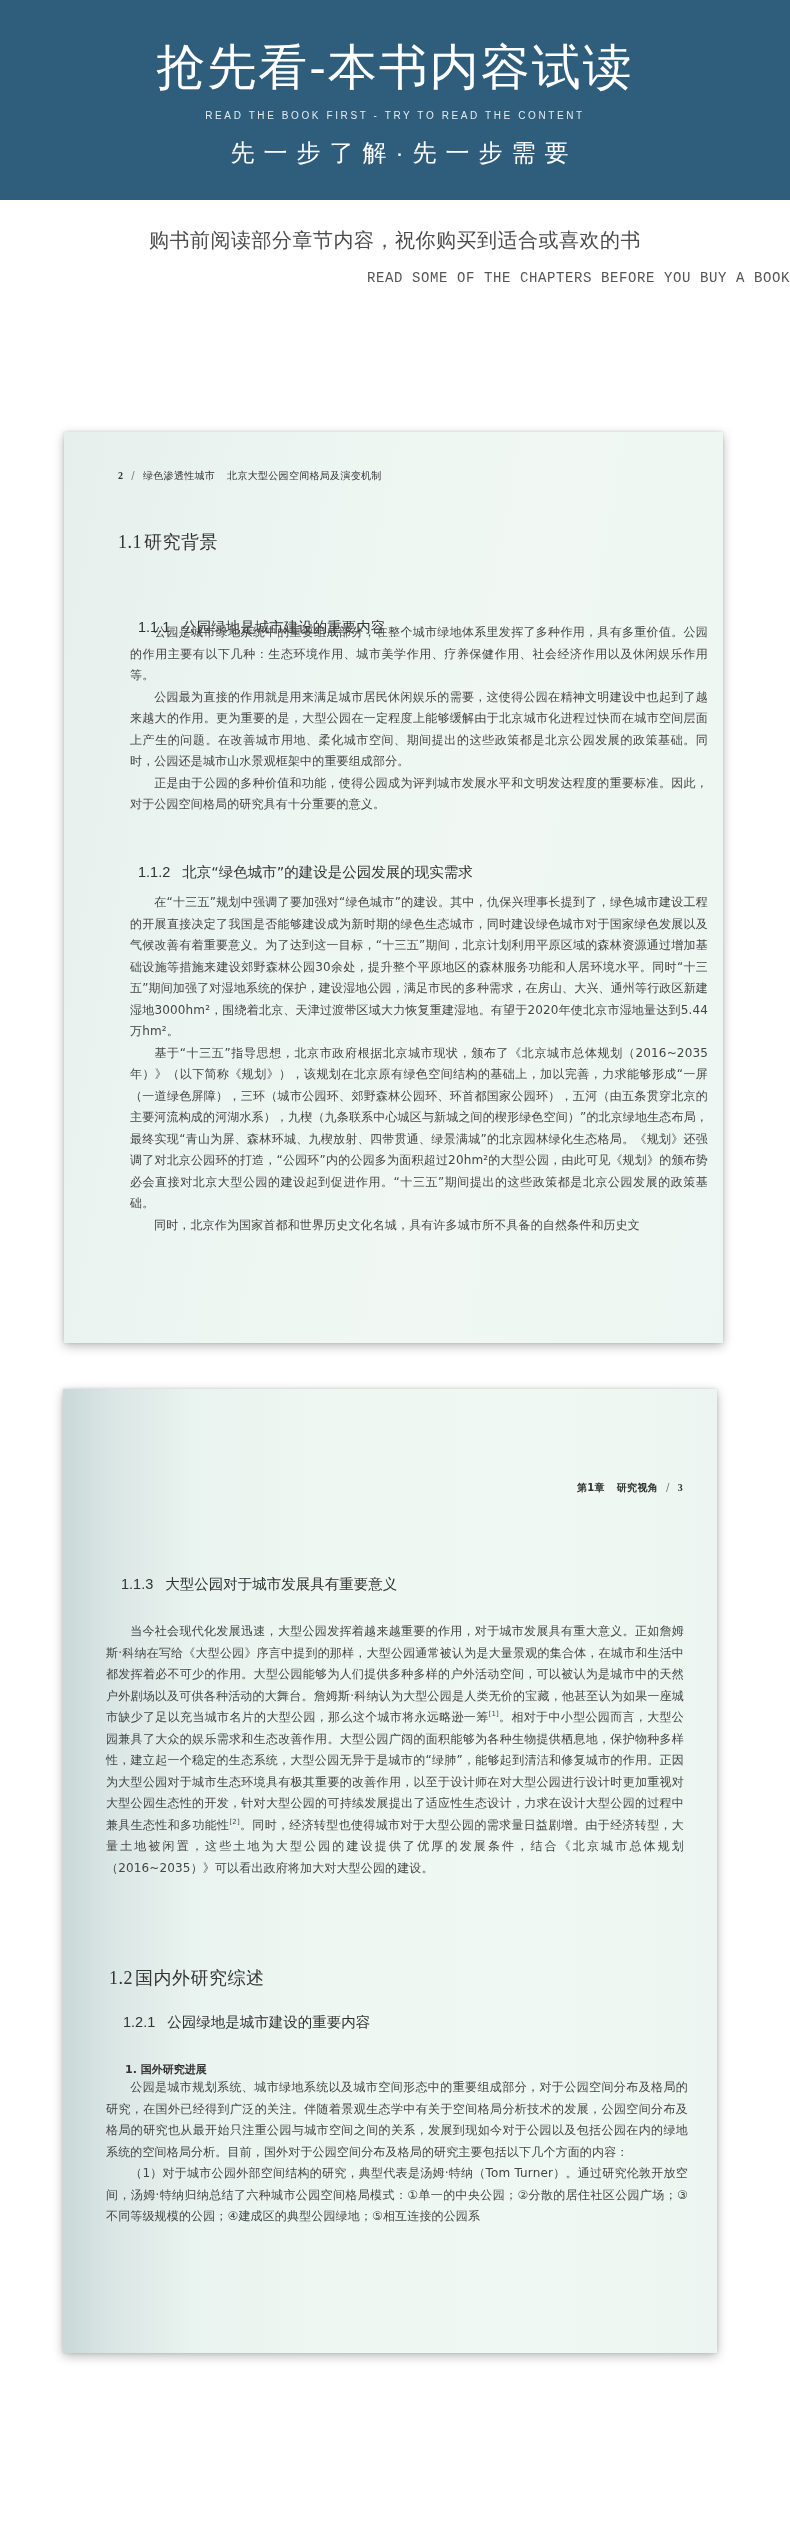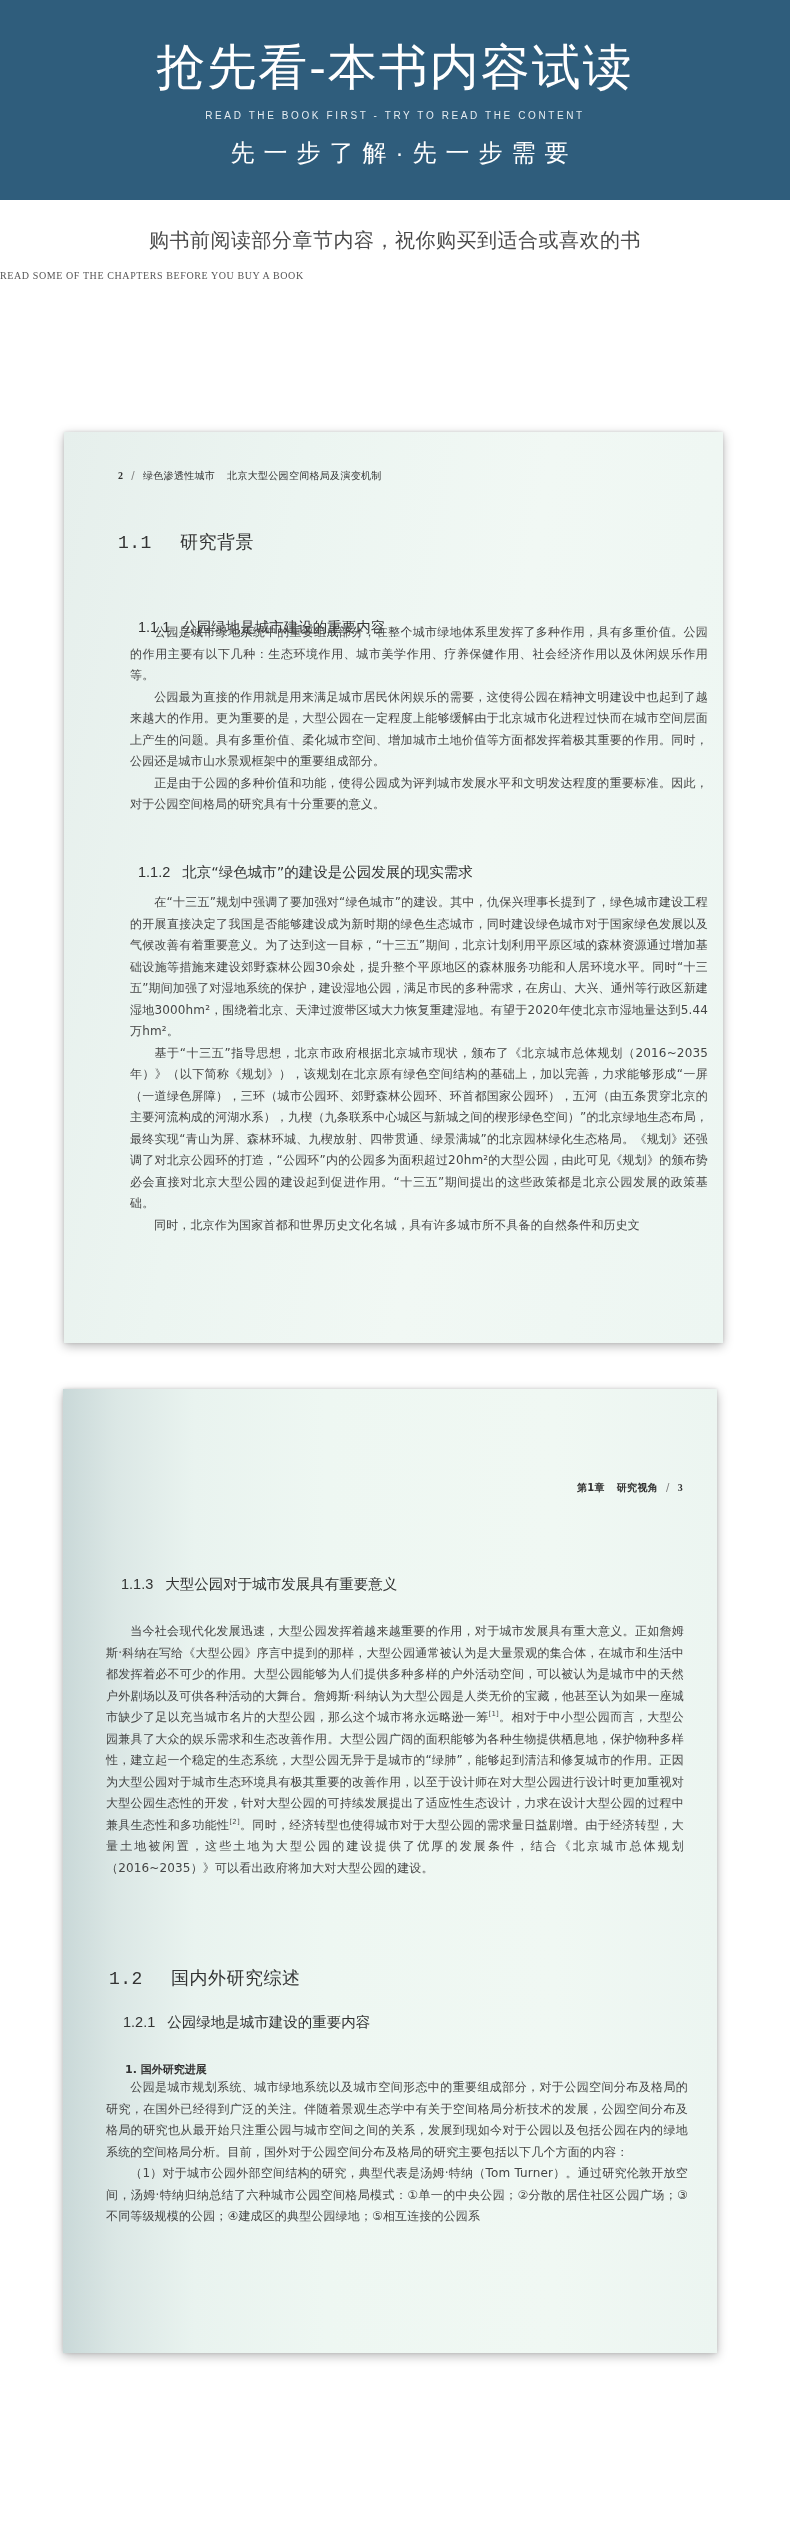--- a/index.html
+++ b/index.html
@@ -36,22 +36,22 @@
       font-size: 24px; letter-spacing: 9px; line-height: 30px; padding-left: 18px;
     }
     
     .intro-cn {
       position: absolute; left: 0; right: 0; top: 224px;
       text-align: center; font-size: 20px; line-height: 32px;
       color: #4b4b4b; letter-spacing: 0.5px;
     }
     .intro-en {
       position: absolute; left: 0; right: 0; top: 270px;
-      text-align: left; font-family: Liberation Serif, serif;
-      font-size: 10px; letter-spacing: 0.6px; color: #555;
+      text-align: right; font-family: Liberation Mono, monospace;
+      font-size: 14px; letter-spacing: 0.6px; color: #555;
     }
     
     .page {
       position: absolute;
       background: linear-gradient(100deg, #e6efec 0%, #ecf5f1 30%, #f1f8f4 60%, #edf6f2 100%);
       box-shadow: 0 3px 10px rgba(0,0,0,0.28), 0 0 3px rgba(0,0,0,0.12);
       overflow: hidden;
     }
     .page-1 { left: 64px; top: 432px; width: 659px; height: 911px; }
     .page-2 {
@@ -63,21 +63,21 @@
     }
     .page-1 .running-head { left: 54px; top: 37px; }
     .page-2 .running-head { right: 34px; top: 92px; font-weight: bold; }
     .running-head .num { font-family: "Liberation Serif", serif; font-weight: bold; }
     .running-head .sep { margin: 0 8px; color: #777; font-weight: normal; }
     .running-head .gap { display: inline-block; width: 12px; }
 
     .h1 {
       position: absolute; font-size: 18px; color: #333; letter-spacing: 0.5px;
     }
-    .h1 .no { font-family: Liberation Mono, monospace; margin-right: 28px; }
+    .h1 .no { font-family: Liberation Serif, serif; margin-right: 2px; }
     .h2 {
       position: absolute; font-size: 14.5px; color: #333;
     }
     .h2 .no { font-family: "Liberation Sans", sans-serif; margin-right: 12px; }
     .h3 {
       position: absolute; font-size: 11px; color: #333; font-weight: bold;
     }
     .para {
       position: absolute; font-size: 12px; line-height: 21.5px; color: #454545;
       text-align: justify; letter-spacing: 0.15px;
@@ -123,21 +123,21 @@
   <div class="h1 p1-h1">
     <span class="no">1.1</span><span>研究背景</span>
   </div>
 
   <div class="h2 p1-h2a">
     <span class="no">1.1.1</span><span>公园绿地是城市建设的重要内容</span>
   </div>
 
   <div class="para p1-body1">
     <div><span class="indent"></span><span>公园是城市绿地系统中的重要组成部分，在整个城市绿地体系里发挥了多种作用，具有多重价值。公园的作用主要有以下几种：生态环境作用、城市美学作用、疗养保健作用、社会经济作用以及休闲娱乐作用等。</span></div>
-    <div><span class="indent"></span><span>公园最为直接的作用就是用来满足城市居民休闲娱乐的需要，这使得公园在精神文明建设中也起到了越来越大的作用。更为重要的是，大型公园在一定程度上能够缓解由于北京城市化进程过快而在城市空间层面上产生的问题。具有多重价值、柔化城市空间、增加城市土地价值等方面都发挥着极其重要的作用。同时，公园还是城市山水景观框架中的重要组成部分。</span></div>
+    <div><span class="indent"></span><span>公园最为直接的作用就是用来满足城市居民休闲娱乐的需要，这使得公园在精神文明建设中也起到了越来越大的作用。更为重要的是，大型公园在一定程度上能够缓解由于北京城市化进程过快而在城市空间层面上产生的问题。在改善城市用地、柔化城市空间、期间提出的这些政策都是北京公园发展的政策基础。同时，公园还是城市山水景观框架中的重要组成部分。</span></div>
     <div><span class="indent"></span><span>正是由于公园的多种价值和功能，使得公园成为评判城市发展水平和文明发达程度的重要标准。因此，对于公园空间格局的研究具有十分重要的意义。</span></div>
   </div>
 
   <div class="h2 p1-h2b">
     <span class="no">1.1.2</span><span>北京“绿色城市”的建设是公园发展的现实需求</span>
   </div>
 
   <div class="para p1-body2">
     <div><span class="indent"></span><span>在“十三五”规划中强调了要加强对“绿色城市”的建设。其中，仇保兴理事长提到了，绿色城市建设工程的开展直接决定了我国是否能够建设成为新时期的绿色生态城市，同时建设绿色城市对于国家绿色发展以及气候改善有着重要意义。为了达到这一目标，“十三五”期间，北京计划利用平原区域的森林资源通过增加基础设施等措施来建设郊野森林公园30余处，提升整个平原地区的森林服务功能和人居环境水平。同时“十三五”期间加强了对湿地系统的保护，建设湿地公园，满足市民的多种需求，在房山、大兴、通州等行政区新建湿地3000hm²，围绕着北京、天津过渡带区域大力恢复重建湿地。有望于2020年使北京市湿地量达到5.44万hm²。</span></div>
     <div><span class="indent"></span><span>基于“十三五”指导思想，北京市政府根据北京城市现状，颁布了《北京城市总体规划（2016~2035年）》（以下简称《规划》），该规划在北京原有绿色空间结构的基础上，加以完善，力求能够形成“一屏（一道绿色屏障），三环（城市公园环、郊野森林公园环、环首都国家公园环），五河（由五条贯穿北京的主要河流构成的河湖水系），九楔（九条联系中心城区与新城之间的楔形绿色空间）”的北京绿地生态布局，最终实现“青山为屏、森林环城、九楔放射、四带贯通、绿景满城”的北京园林绿化生态格局。《规划》还强调了对北京公园环的打造，“公园环”内的公园多为面积超过20hm²的大型公园，由此可见《规划》的颁布势必会直接对北京大型公园的建设起到促进作用。“十三五”期间提出的这些政策都是北京公园发展的政策基础。</span></div>

